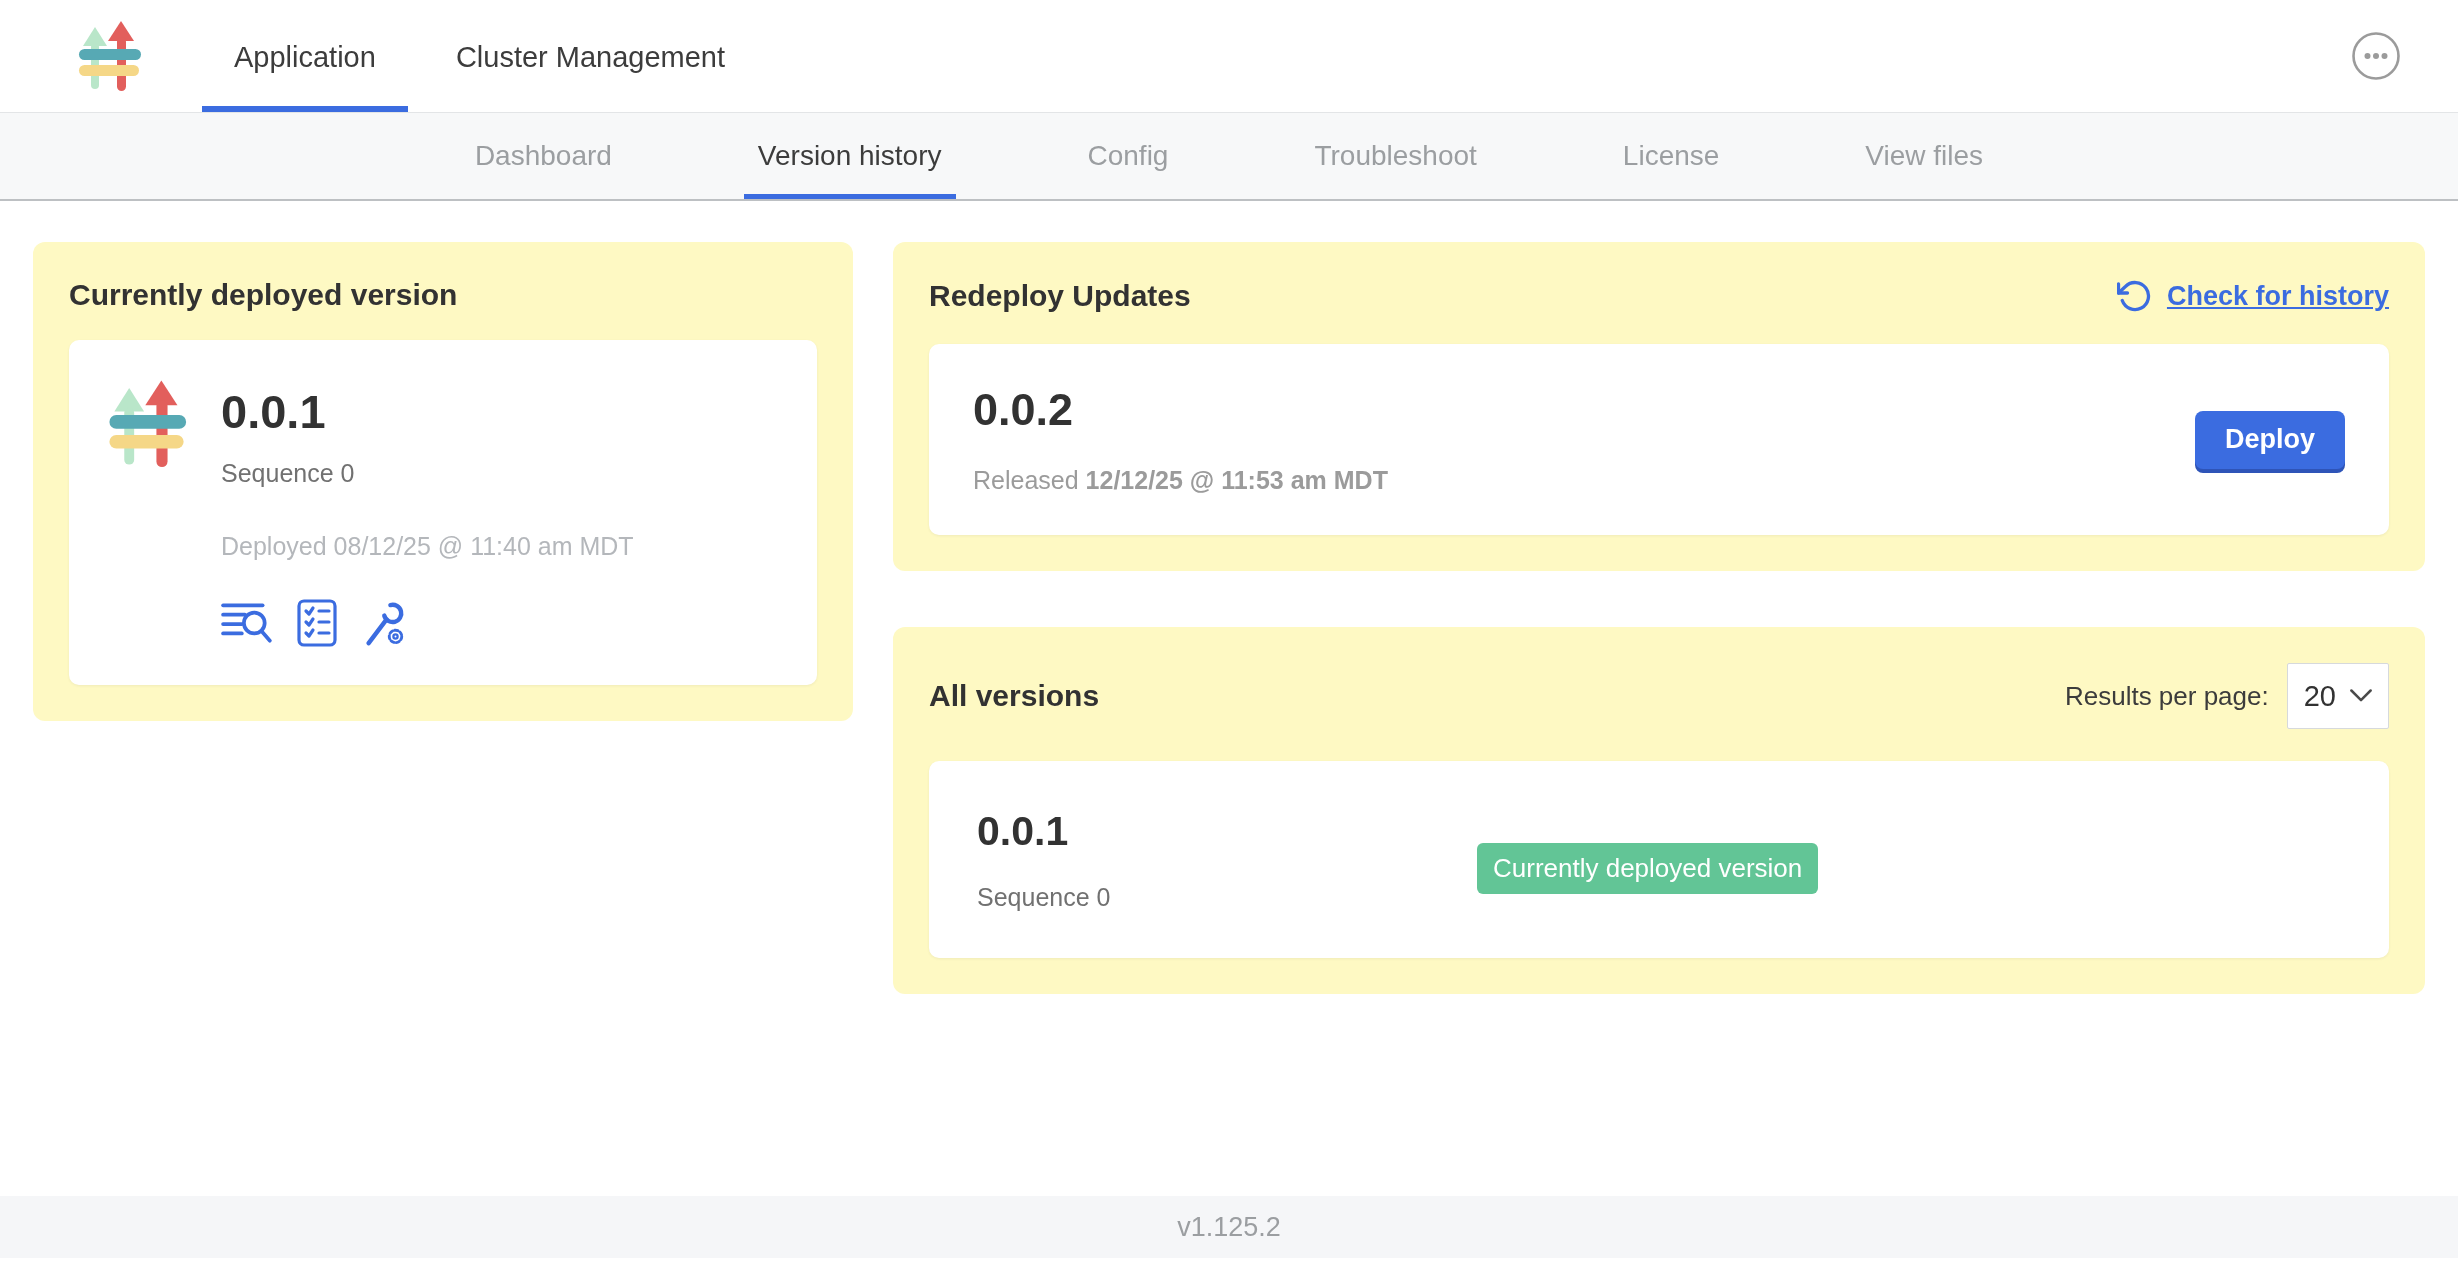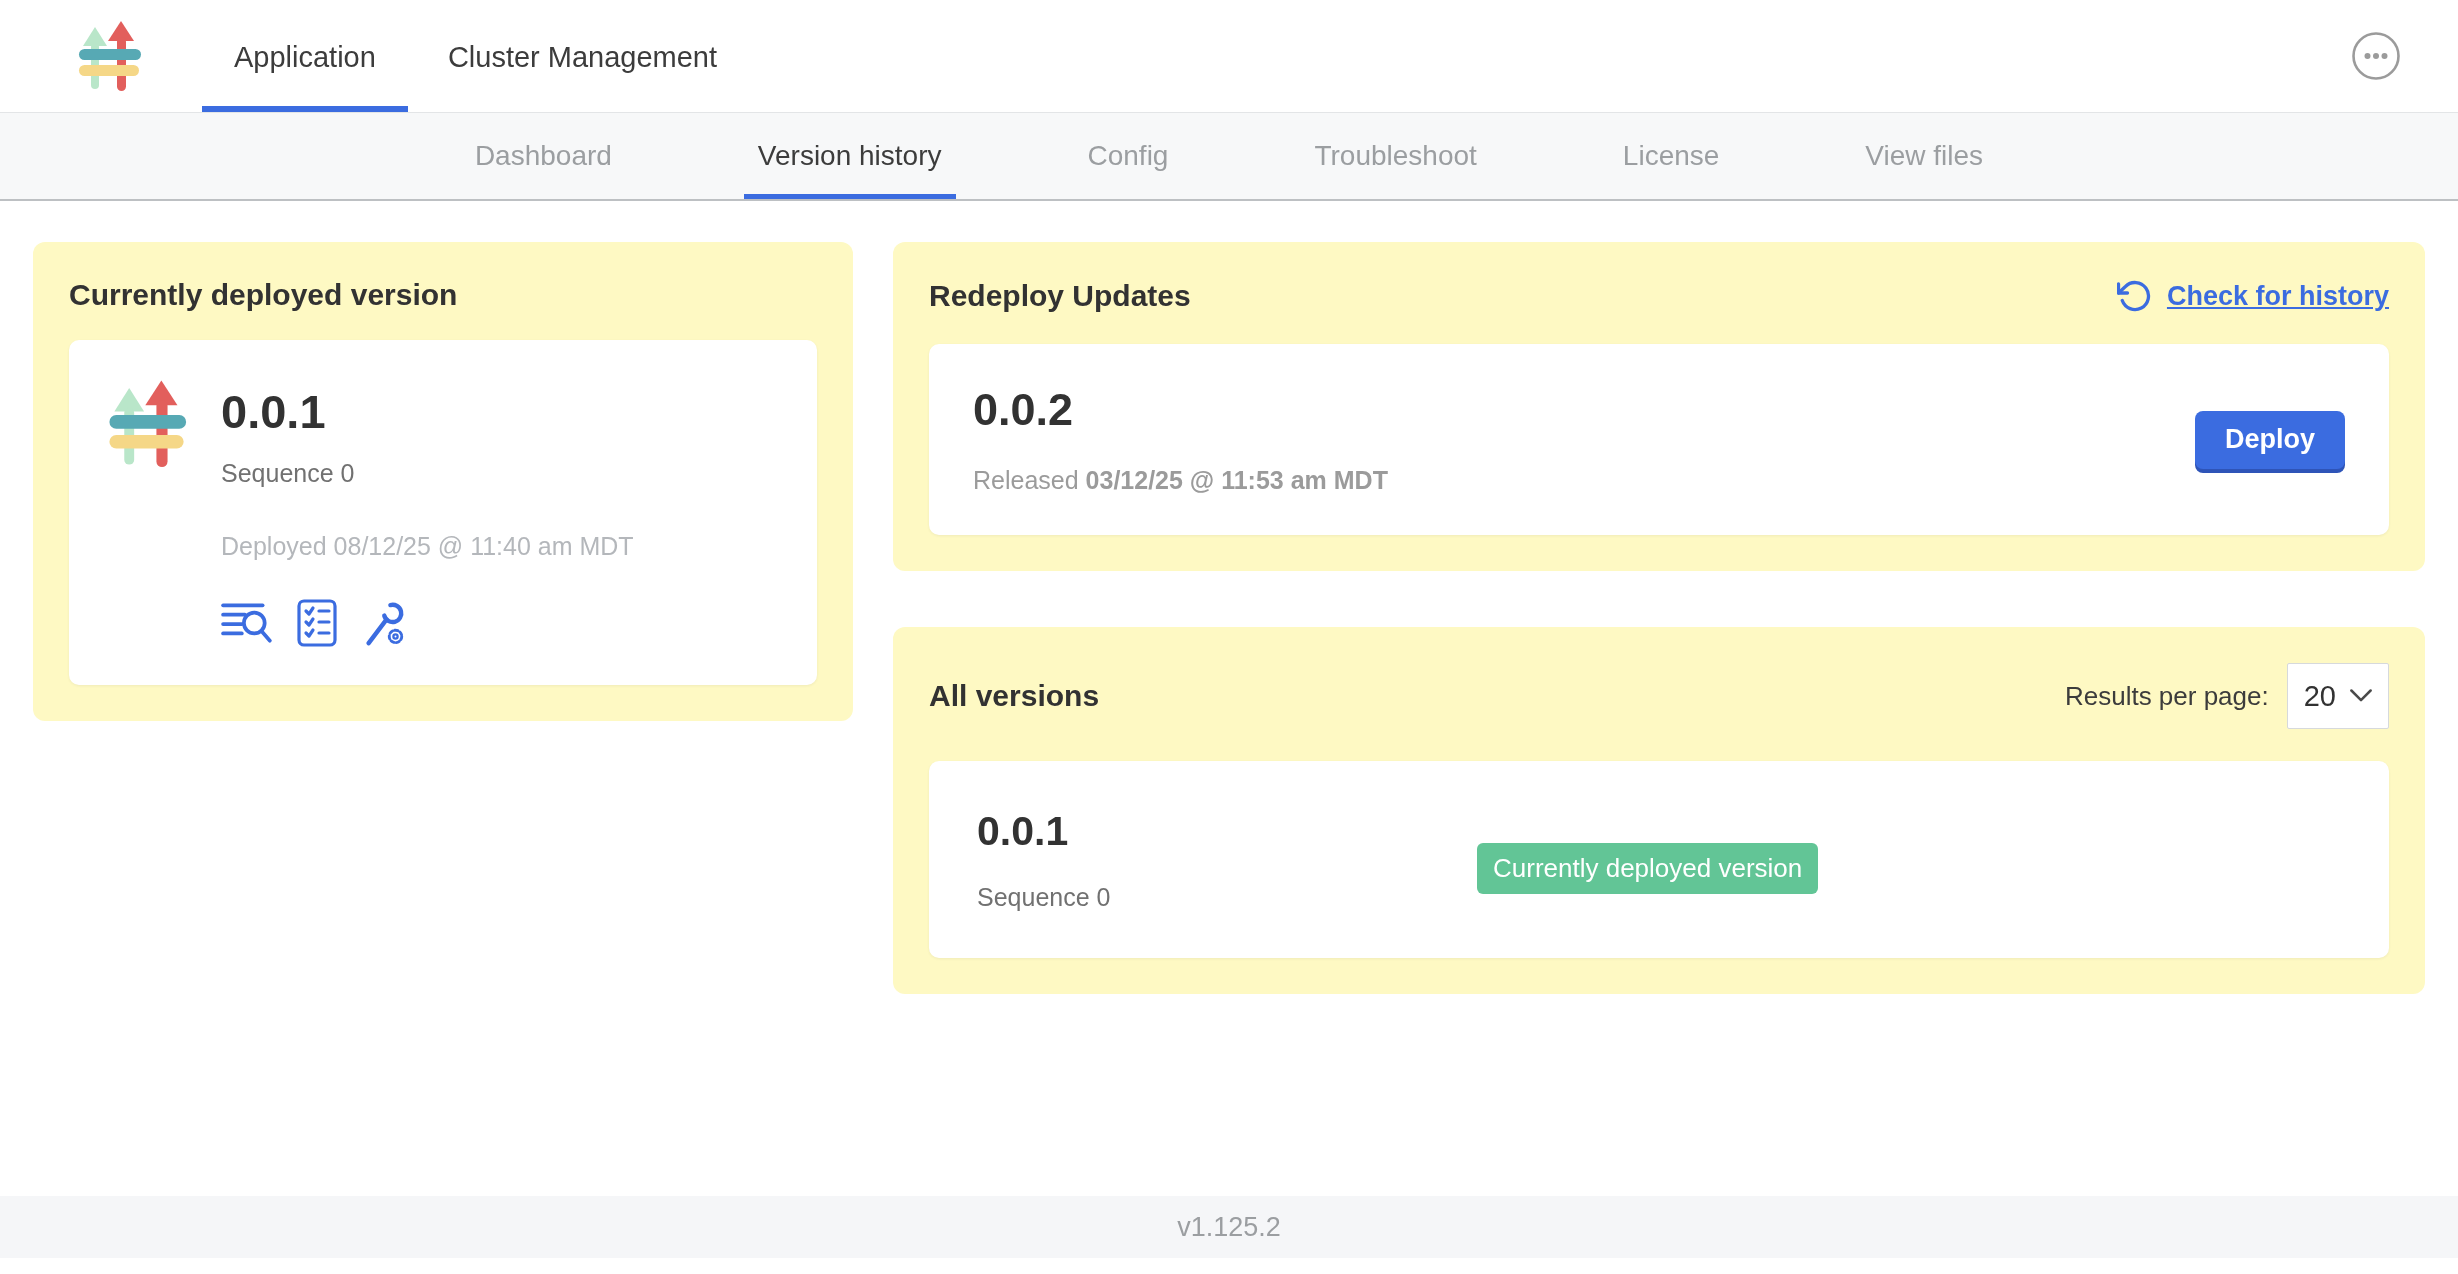--- a/index.html
+++ b/index.html
@@ -16,21 +16,21 @@
   
   .topbar {
     height: 113px;
     display: flex;
     align-items: stretch;
     background: #fff;
     border-bottom: 1px solid #e3e5e7;
     padding-left: 78px;
   }
   .app-logo { align-self: center; width: 66px; height: 76px; margin-top: 2px; }
-  .toptabs { display: flex; margin-left: 58px; gap: 8px; }
+  .toptabs { display: flex; margin-left: 58px; gap: 16px; }
   .toptab {
     display: flex; align-items: center;
     padding: 8px 32px 0;
     border-bottom: 6px solid transparent;
     font-size: 29px; color: #3c3c3c;
     cursor: pointer;
   }
   .toptab.active { border-bottom-color: #3b6ce0; }
   .menu-btn {
     margin-left: auto; margin-right: 56px; align-self: center;
@@ -263,21 +263,21 @@
               <path d="M3.51 15a9 9 0 1 0 2.13-9.36L1 10"></path>
             </svg>
             <span class="link-text">Check for history</span>
           </a>
         </div>
         <div class="white-card update-row">
           <div>
             <div class="ver-big2">0.0.2</div>
             <div class="released">
               <span>Released</span>
-              <b>03/12/25 @ 11:53 am MDT</b>
+              <b>12/12/25 @ 11:53 am MDT</b>
             </div>
           </div>
           <button class="deploy-btn">Deploy</button>
         </div>
       </section>
 
       <section class="card all-versions">
         <div class="card-head">
           <h2 class="card-title">All versions</h2>
           <div class="rpp">

